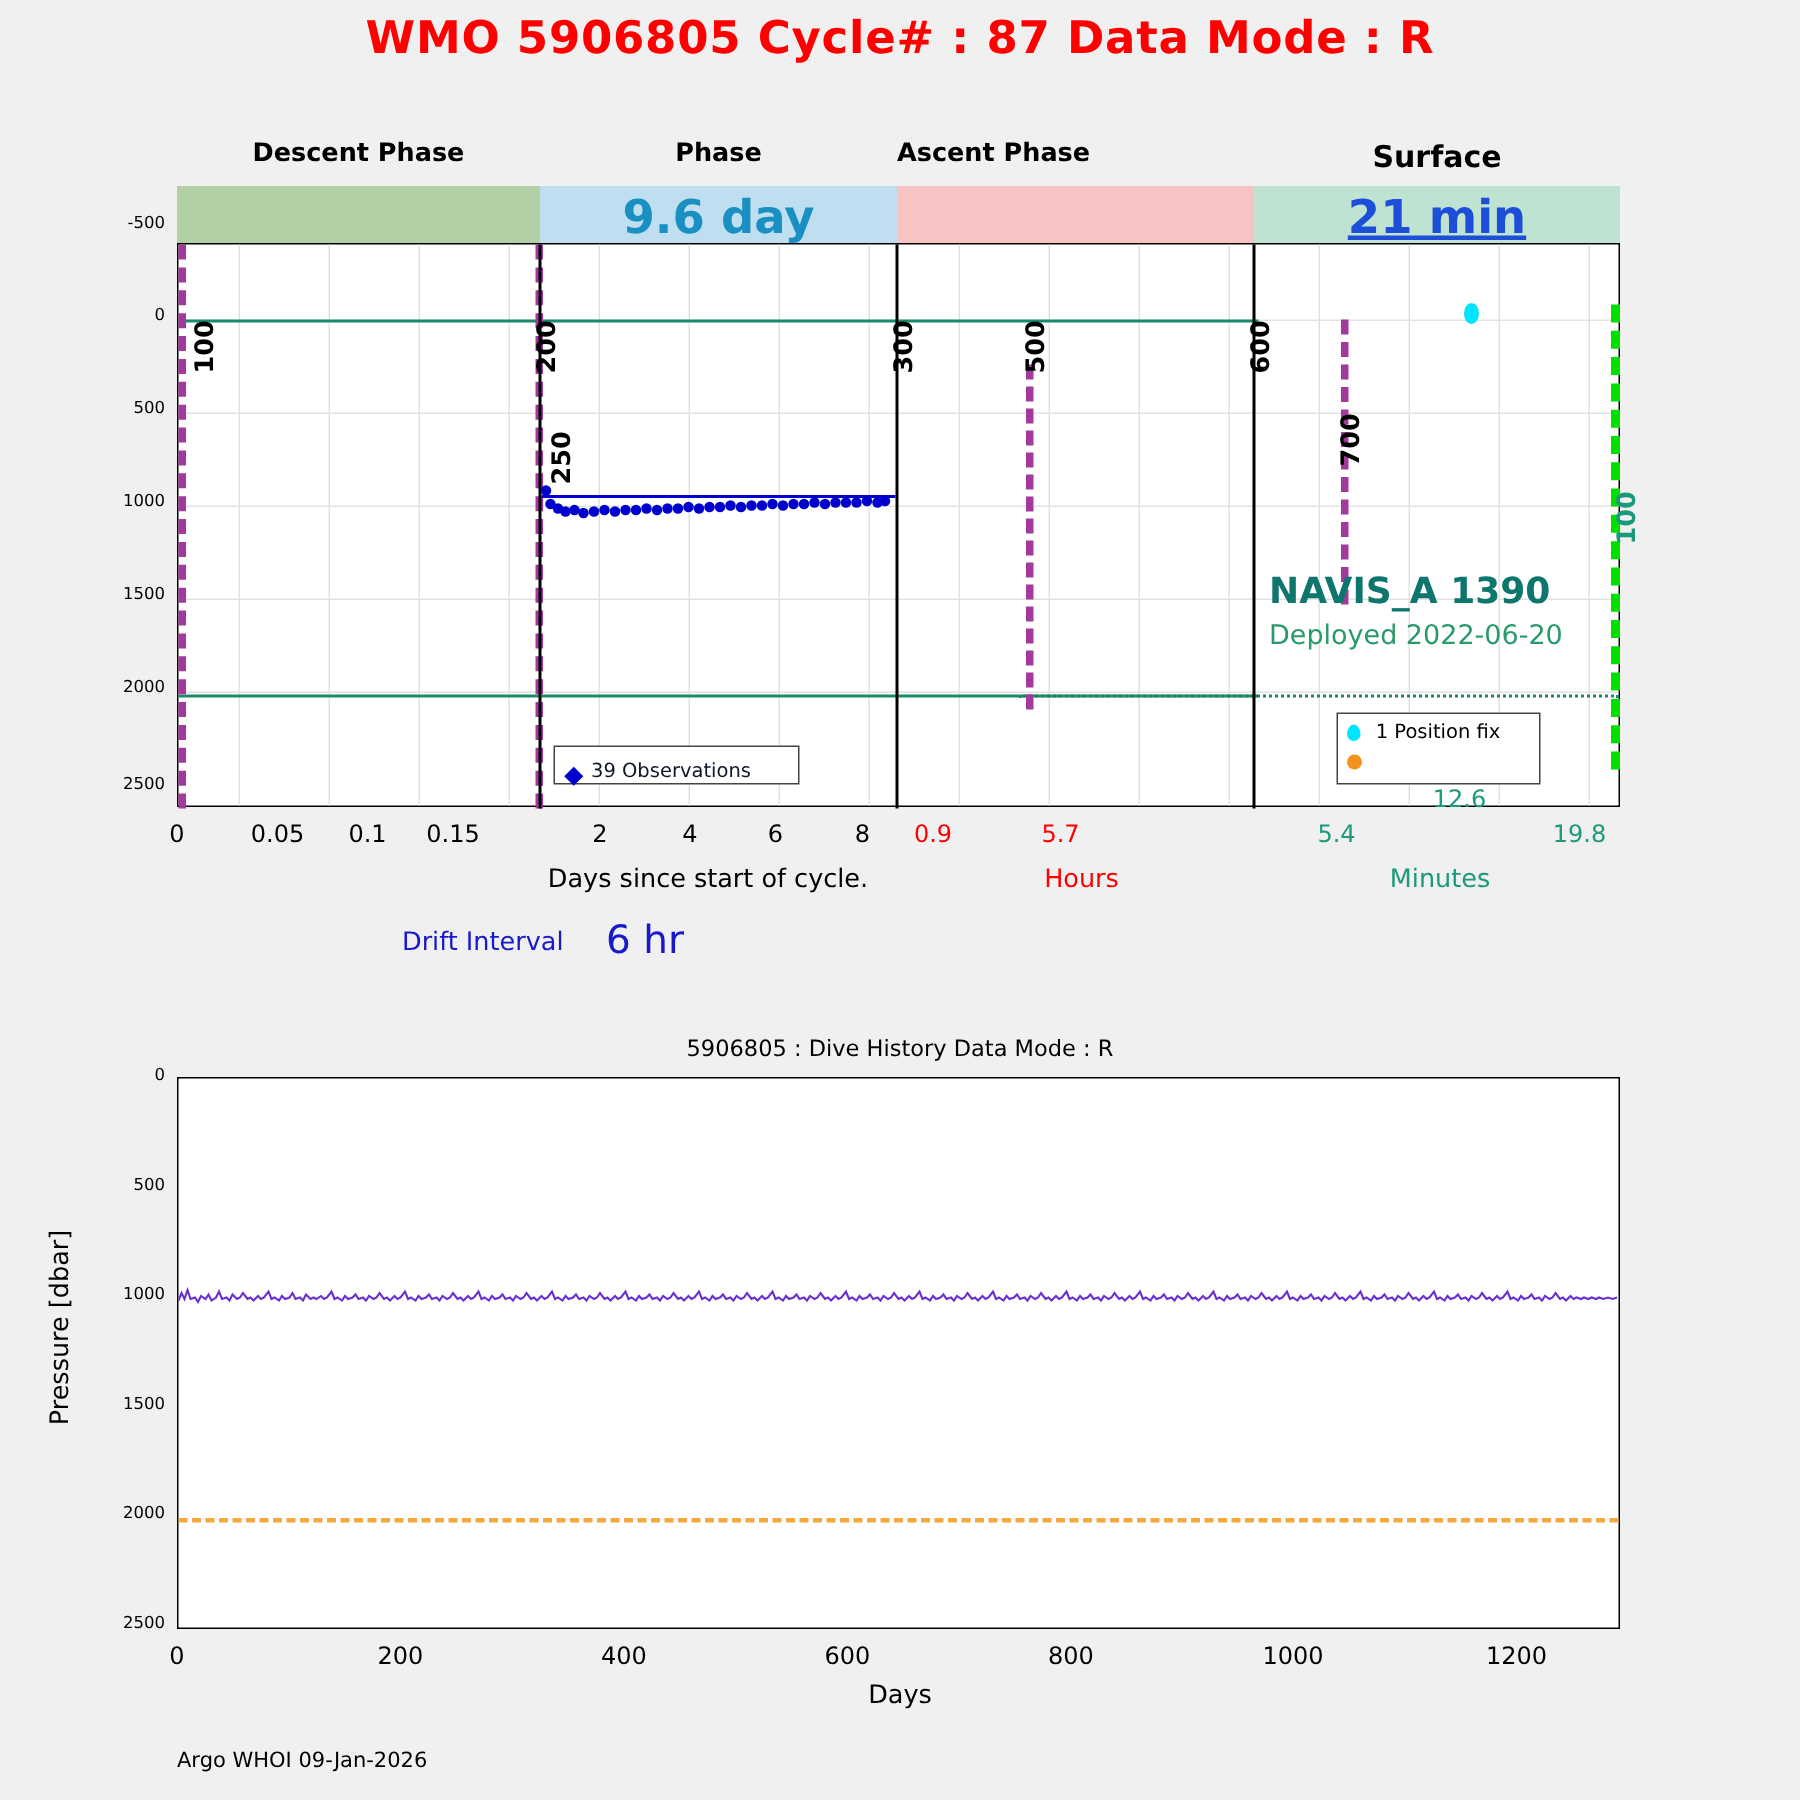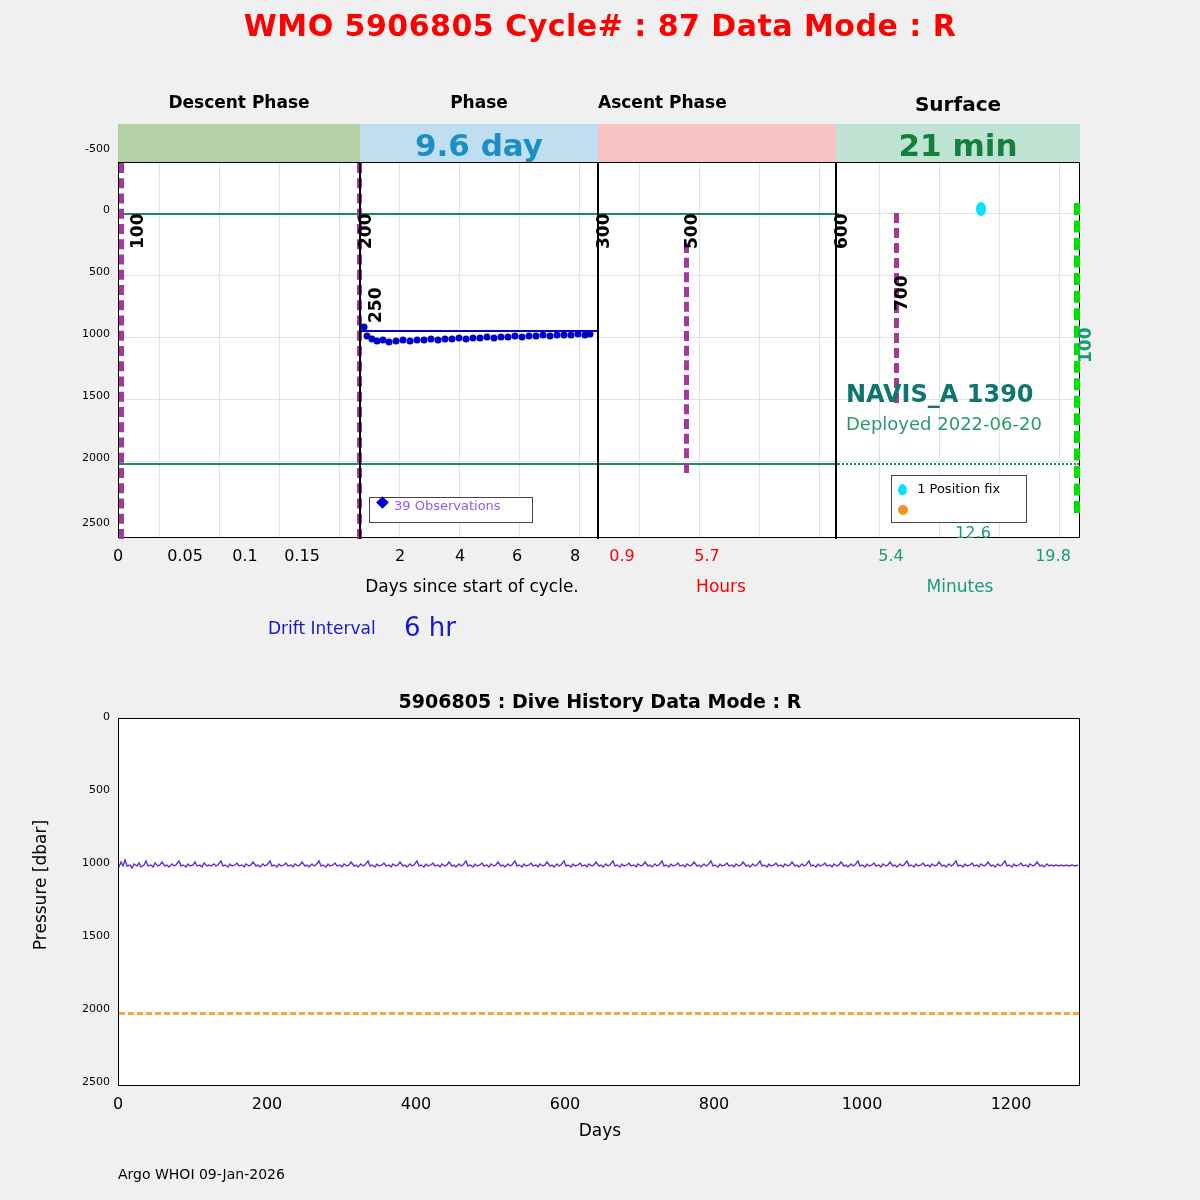--- a/index.html
+++ b/index.html
@@ -48,40 +48,40 @@
   
   .ytick{position:absolute;right:0;font-size:11px;color:#000;text-align:right;}
   
   .xtick{position:absolute;font-size:16px;text-align:center;}
 
   .axtitle{position:absolute;font-size:17px;text-align:center;}
 
   #legend-obs{
     position:absolute;left:368px;top:498px;width:164px;height:26px;
     background:#fff;border:1px solid #444;box-sizing:border-box;
-    font-size:13px;color:#8b5cf6;display:flex;align-items:flex-start;padding-left:8px;
+    font-size:13px;color:#0f172a;display:flex;align-items:flex-end;padding-left:8px;
   }
   #legend-fix{
     position:absolute;left:890px;top:476px;width:136px;height:48px;
     background:#fff;border:1px solid #444;box-sizing:border-box;
     font-size:13px;color:#000;padding-left:6px;
   }
   .dot-blue{width:9px;height:9px;background:#0000cc;
     transform:rotate(45deg);display:inline-block;margin-right:7px;}
   .dot-cyan{width:9px;height:11px;background:#00e5ff;display:inline-block;
      border-radius:50% 50% 50% 50%/60% 60% 40% 40%;margin-right:6px;vertical-align:middle;}
   .dot-orange{width:10px;height:10px;background:#f5921e;border-radius:50%;
      display:inline-block;margin-right:6px;vertical-align:middle;}
 
   #drift-interval-label{position:absolute;left:268px;top:618px;font-size:17px;color:#1818cc;}
   #drift-interval-value{position:absolute;left:404px;top:612px;font-size:26px;color:#1818cc;}
 
   
   #bottom-title{top:690px;left:0;width:1200px;text-align:center;
-     font-size:19px;font-weight:bold;color:#000;}
+     font-size:15px;font-weight:normal;color:#000;}
   #plot-bottom{
     top:718px;left:118px;width:962px;height:368px;
     background:#fff;border:1px solid #000;box-sizing:border-box;
   }
   #ylabel-bottom{
     position:absolute;left:14px;top:760px;width:300px;
     font-size:17px;color:#000;transform:rotate(-90deg);
     transform-origin:left top;text-align:center;
   }
   #xlabel-bottom{position:absolute;left:0;top:1120px;width:1200px;text-align:center;font-size:17px;}
@@ -100,21 +100,21 @@
 <div class="abs" style="top:92px;left:360px;width:238px;text-align:center;font-size:17px;font-weight:bold;">Phase</div>
 <div class="abs" style="top:92px;left:598px;width:238px;text-align:left;font-size:17px;font-weight:bold;">Ascent Phase</div>
 <div class="abs" style="top:92px;left:836px;width:244px;text-align:center;font-size:20px;font-weight:bold;">Surface</div>
 
 <div class="abs" id="phase-bar">
   <div class="phase-seg" id="seg-descent"></div>
   <div class="phase-seg" id="seg-drift"></div>
   <div class="phase-seg" id="seg-ascent"></div>
   <div class="phase-seg" id="seg-surface"></div>
   <div class="bigval" style="left:242px;width:238px;color:#1a8fc1;">9.6 day</div>
-  <div class="bigval" style="left:718px;width:244px;color:#15803d;">21 min</div>
+  <div class="bigval" style="left:718px;width:244px;color:#1d4ed8;text-decoration:underline;">21 min</div>
 </div>
 
 <div class="abs" id="plot-top">
 
   <div class="vgrid" style="left:40px;"></div>
   <div class="vgrid" style="left:100px;"></div>
   <div class="vgrid" style="left:160px;"></div>
   <div class="vgrid" style="left:220px;"></div>
   <div class="vgrid" style="left:280px;"></div>
   <div class="vgrid" style="left:340px;"></div>

